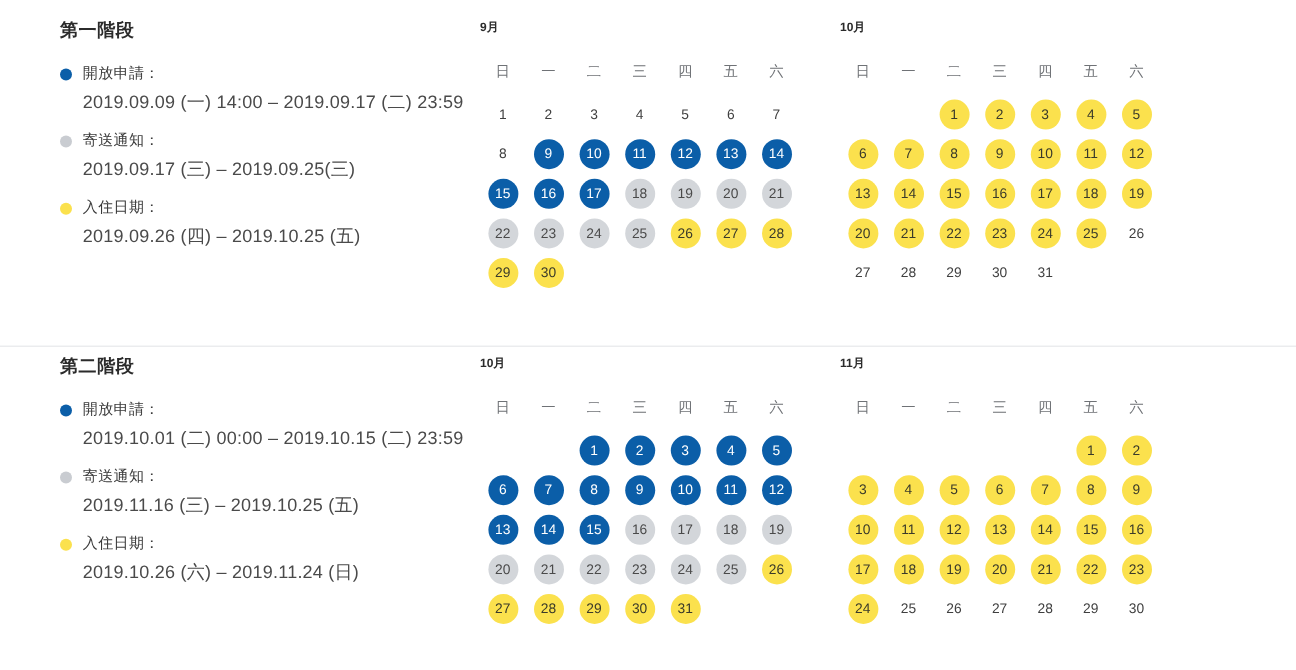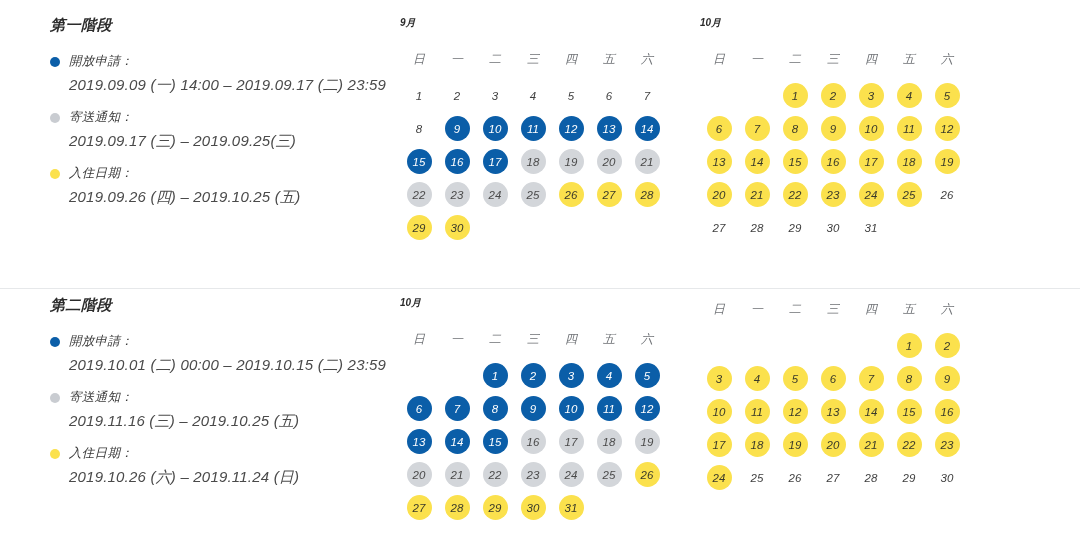--- a/index.html
+++ b/index.html
@@ -12,21 +12,20 @@
     background: #ffffff;
     font-family: "Liberation Sans", sans-serif;
     color: #333333;
     overflow: hidden;
   }
   .page {
     position: relative;
     width: 1080px;
     height: 450px;
     box-sizing: border-box;
-    font-style: italic;
   }
   .stage {
     position: absolute;
     left: 0;
     width: 1080px;
     display: flex;
     flex-direction: row;
   }
   .stage-1 { top: 16px; }
   .stage-2 { top: 296px; }
@@ -515,20 +514,21 @@
           <div class="cell">
             <span class="day yellow">30</span>
           </div>
           <div class="cell">
             <span class="day yellow">31</span>
           </div>
         </div>
     </div>
 
     <div class="cal">
+      <div class="cal-title">11月</div>
       <div class="cal-grid">
           <div class="wd">日</div>
           <div class="wd">一</div>
           <div class="wd">二</div>
           <div class="wd">三</div>
           <div class="wd">四</div>
           <div class="wd">五</div>
           <div class="wd">六</div>
           <div class="cell">
             <span class="day empty"></span>

